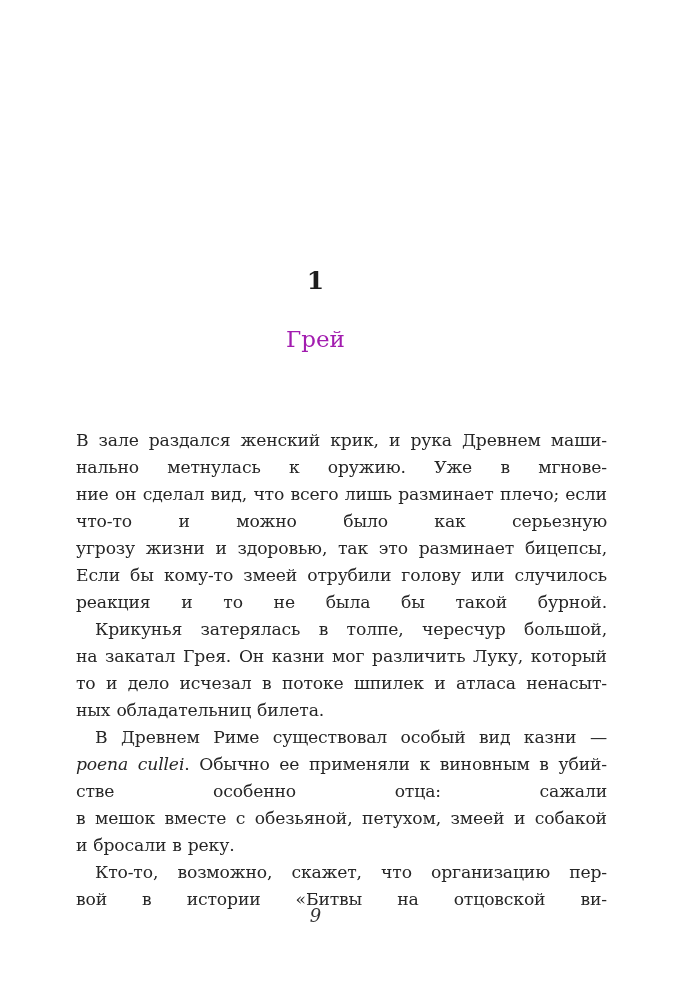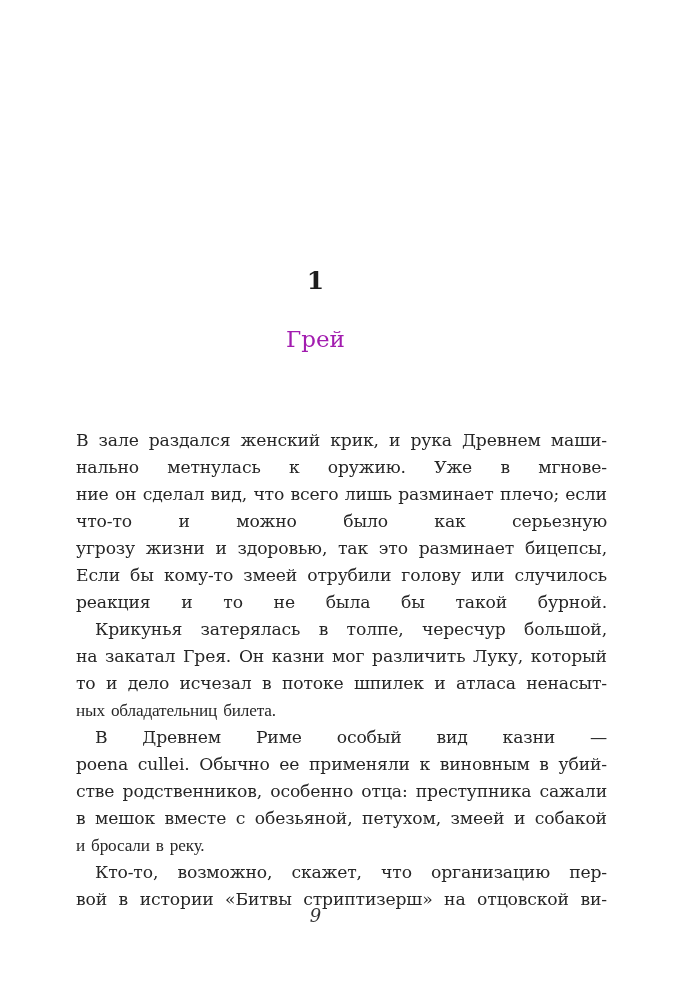--- a/index.html
+++ b/index.html
@@ -47,41 +47,41 @@
       height: 27px;
       line-height: 27px;
       font-size: 17.2px;
       text-align: justify;
       text-align-last: justify;
       white-space: nowrap;
       letter-spacing: -0.15px;
     }
     .line.last {
       text-align-last: left;
-      font-family: Liberation Serif, serif;
     }
     .line.indent {
       padding-left: 19px;
       align-items: center;
     }
     .line > span {
       display: inline;
     }
     .flex-line {
       display: flex;
       justify-content: space-between;
     }
     .flex-line.indent {
       padding-left: 19px;
     }
     .flex-line.last {
       justify-content: flex-start;
       gap: 6px;
     }
     .italic {
+      font-style: italic;
     }
     .page-number {
       position: absolute;
       left: 0;
       width: 631px;
       top: 905px;
       text-align: center;
       font-size: 18px;
       font-style: italic;
       color: #333333;
@@ -207,32 +207,31 @@
           <span>обладательниц</span>
           <span>билета.</span>
         </div>
     </div>
 
     <div>
       <div class="line indent flex-line">
           <span>В</span>
           <span>Древнем</span>
           <span>Риме</span>
+          <span>существовал</span>
           <span>особый</span>
           <span>вид</span>
           <span>казни</span>
           <span>—</span>
         </div>
       <div class="line"><span class="italic">poena cullei</span><span>. Обычно ее применяли к виновным в убий-</span></div>
       <div class="line flex-line">
           <span>стве</span>
-          <span>родственников,</span>
           <span>особенно</span>
           <span>отца:</span>
-          <span>преступника</span>
           <span>сажали</span>
         </div>
       <div class="line flex-line">
           <span>в</span>
           <span>мешок</span>
           <span>вместе</span>
           <span>с</span>
           <span>обезьяной,</span>
           <span>петухом,</span>
           <span>змеей</span>
@@ -254,21 +253,20 @@
           <span>скажет,</span>
           <span>что</span>
           <span>организацию</span>
           <span>пер-</span>
         </div>
       <div class="line flex-line">
           <span>вой</span>
           <span>в</span>
           <span>истории</span>
           <span>«Битвы</span>
-          <span>стриптизерш»</span>
           <span>на</span>
           <span>отцовской</span>
           <span>ви-</span>
         </div>
     </div>
 
   </div>
 
   <div class="page-number">9</div>
 

